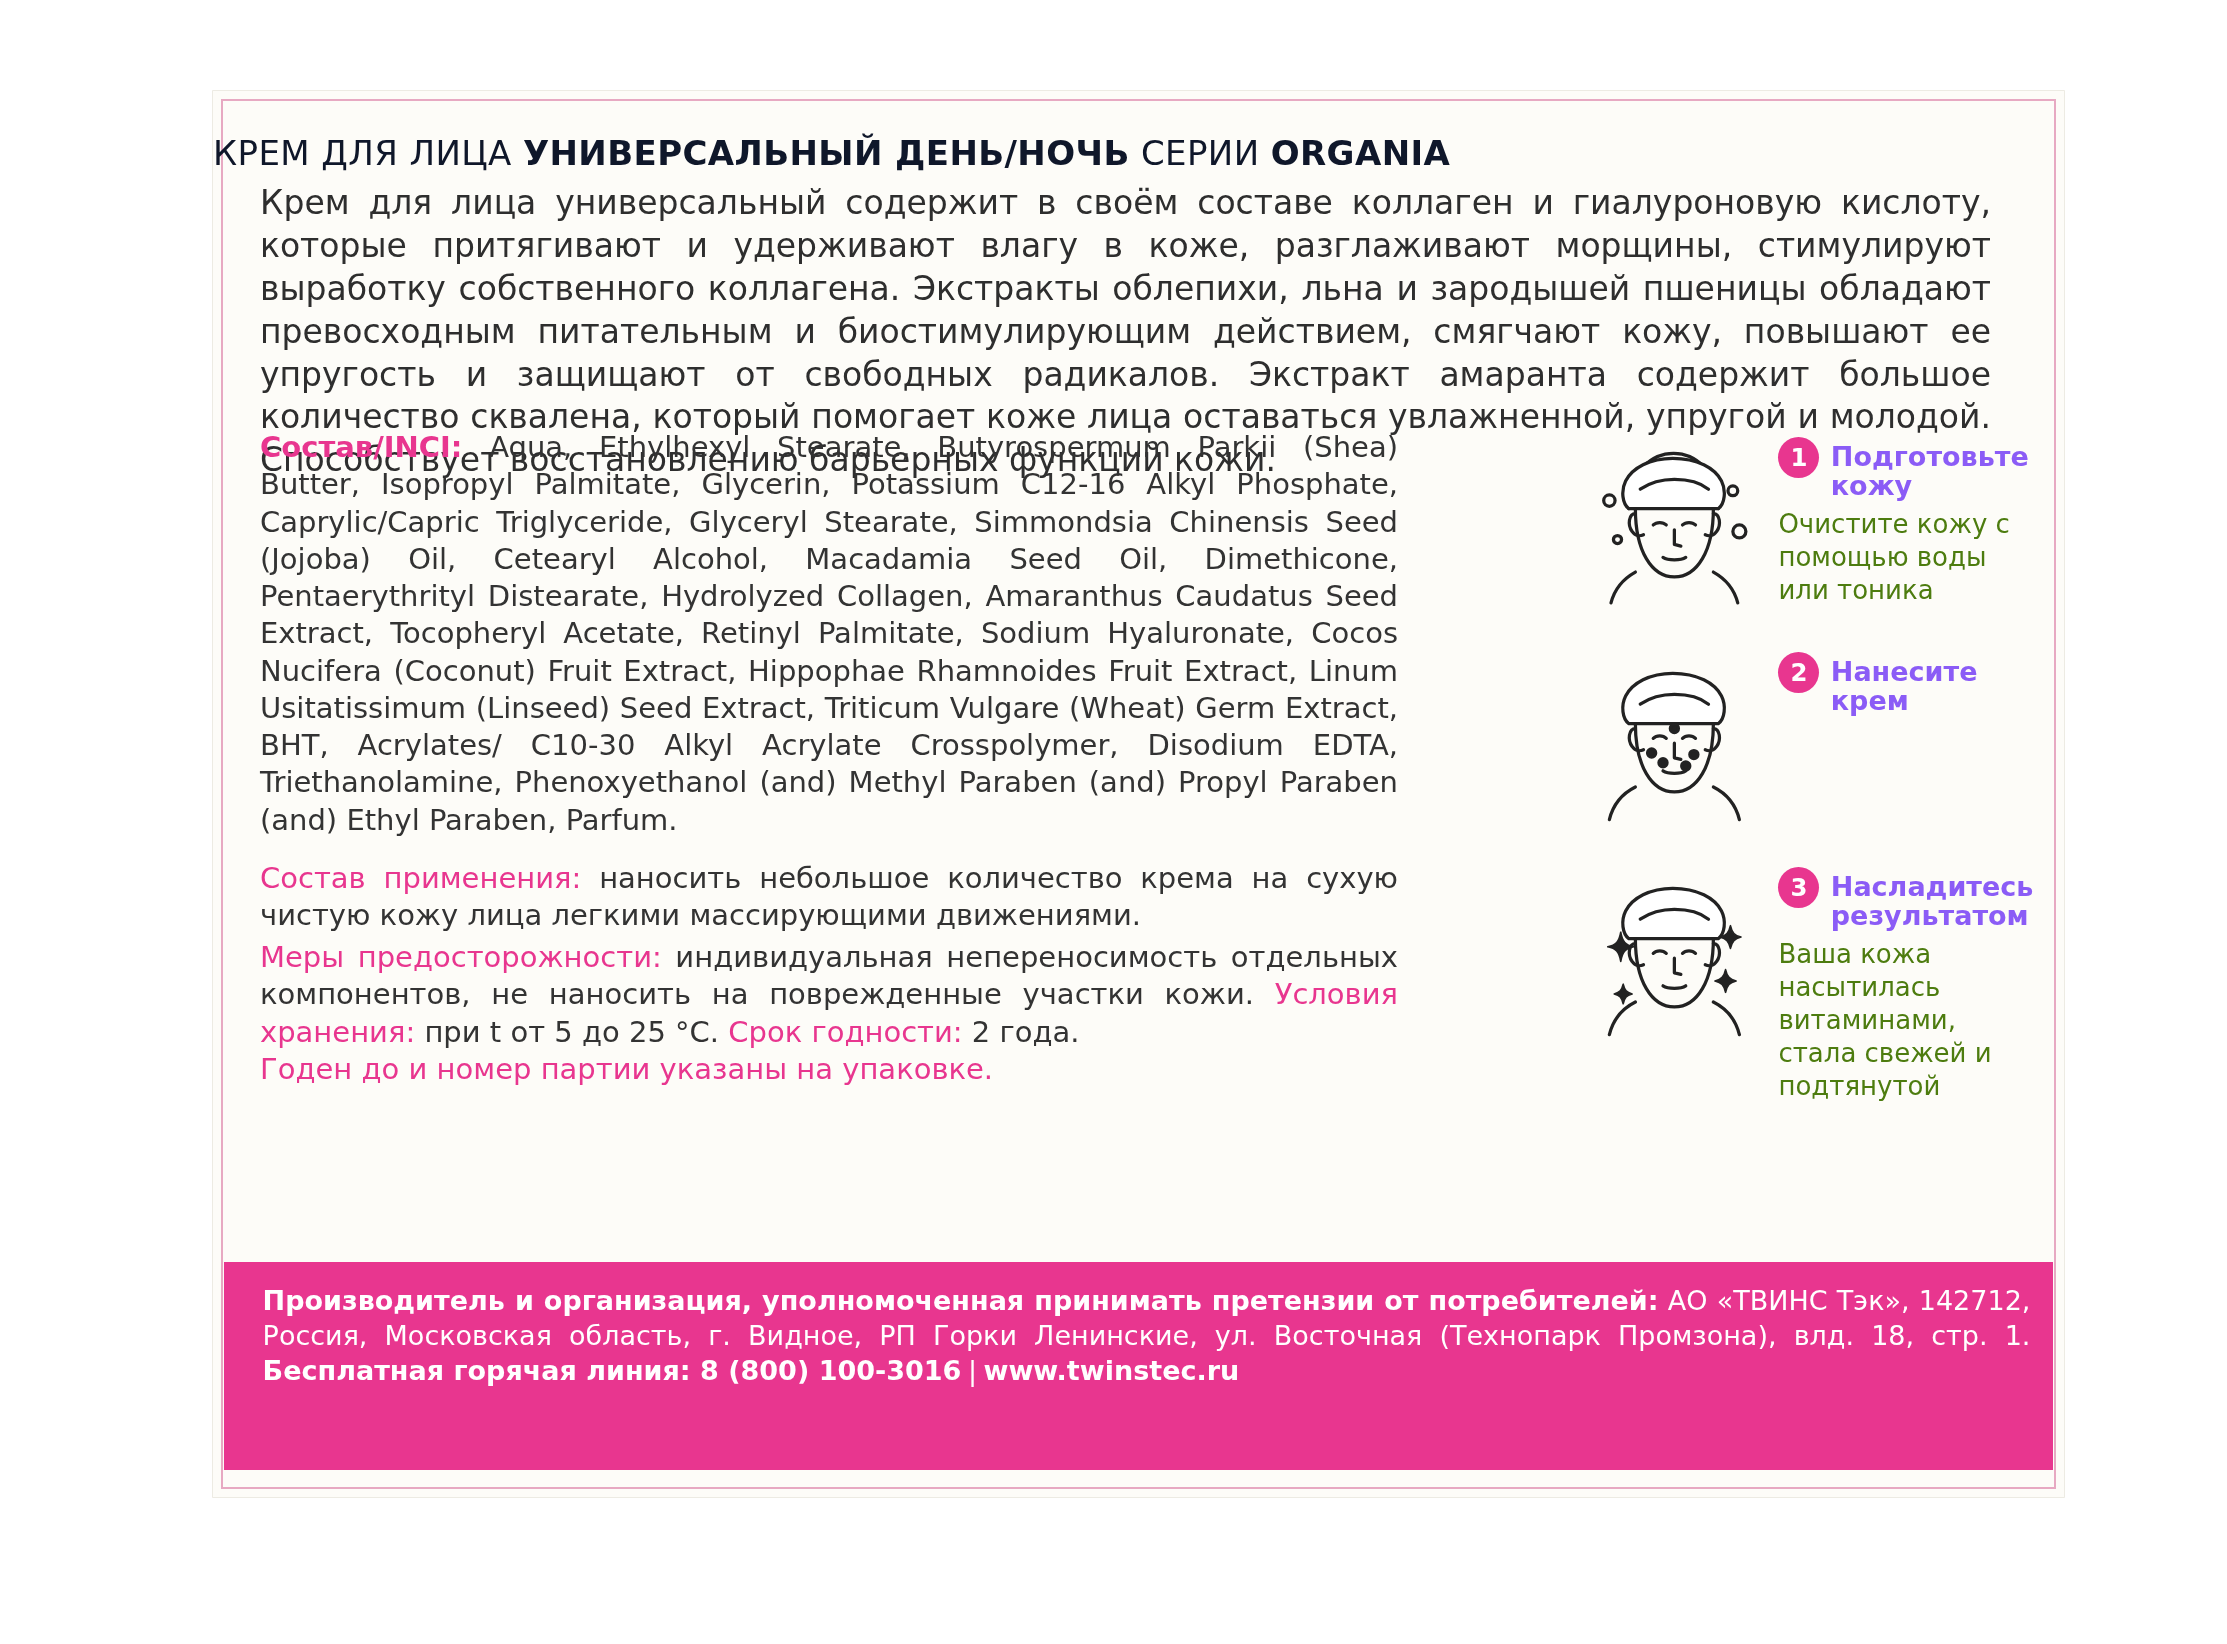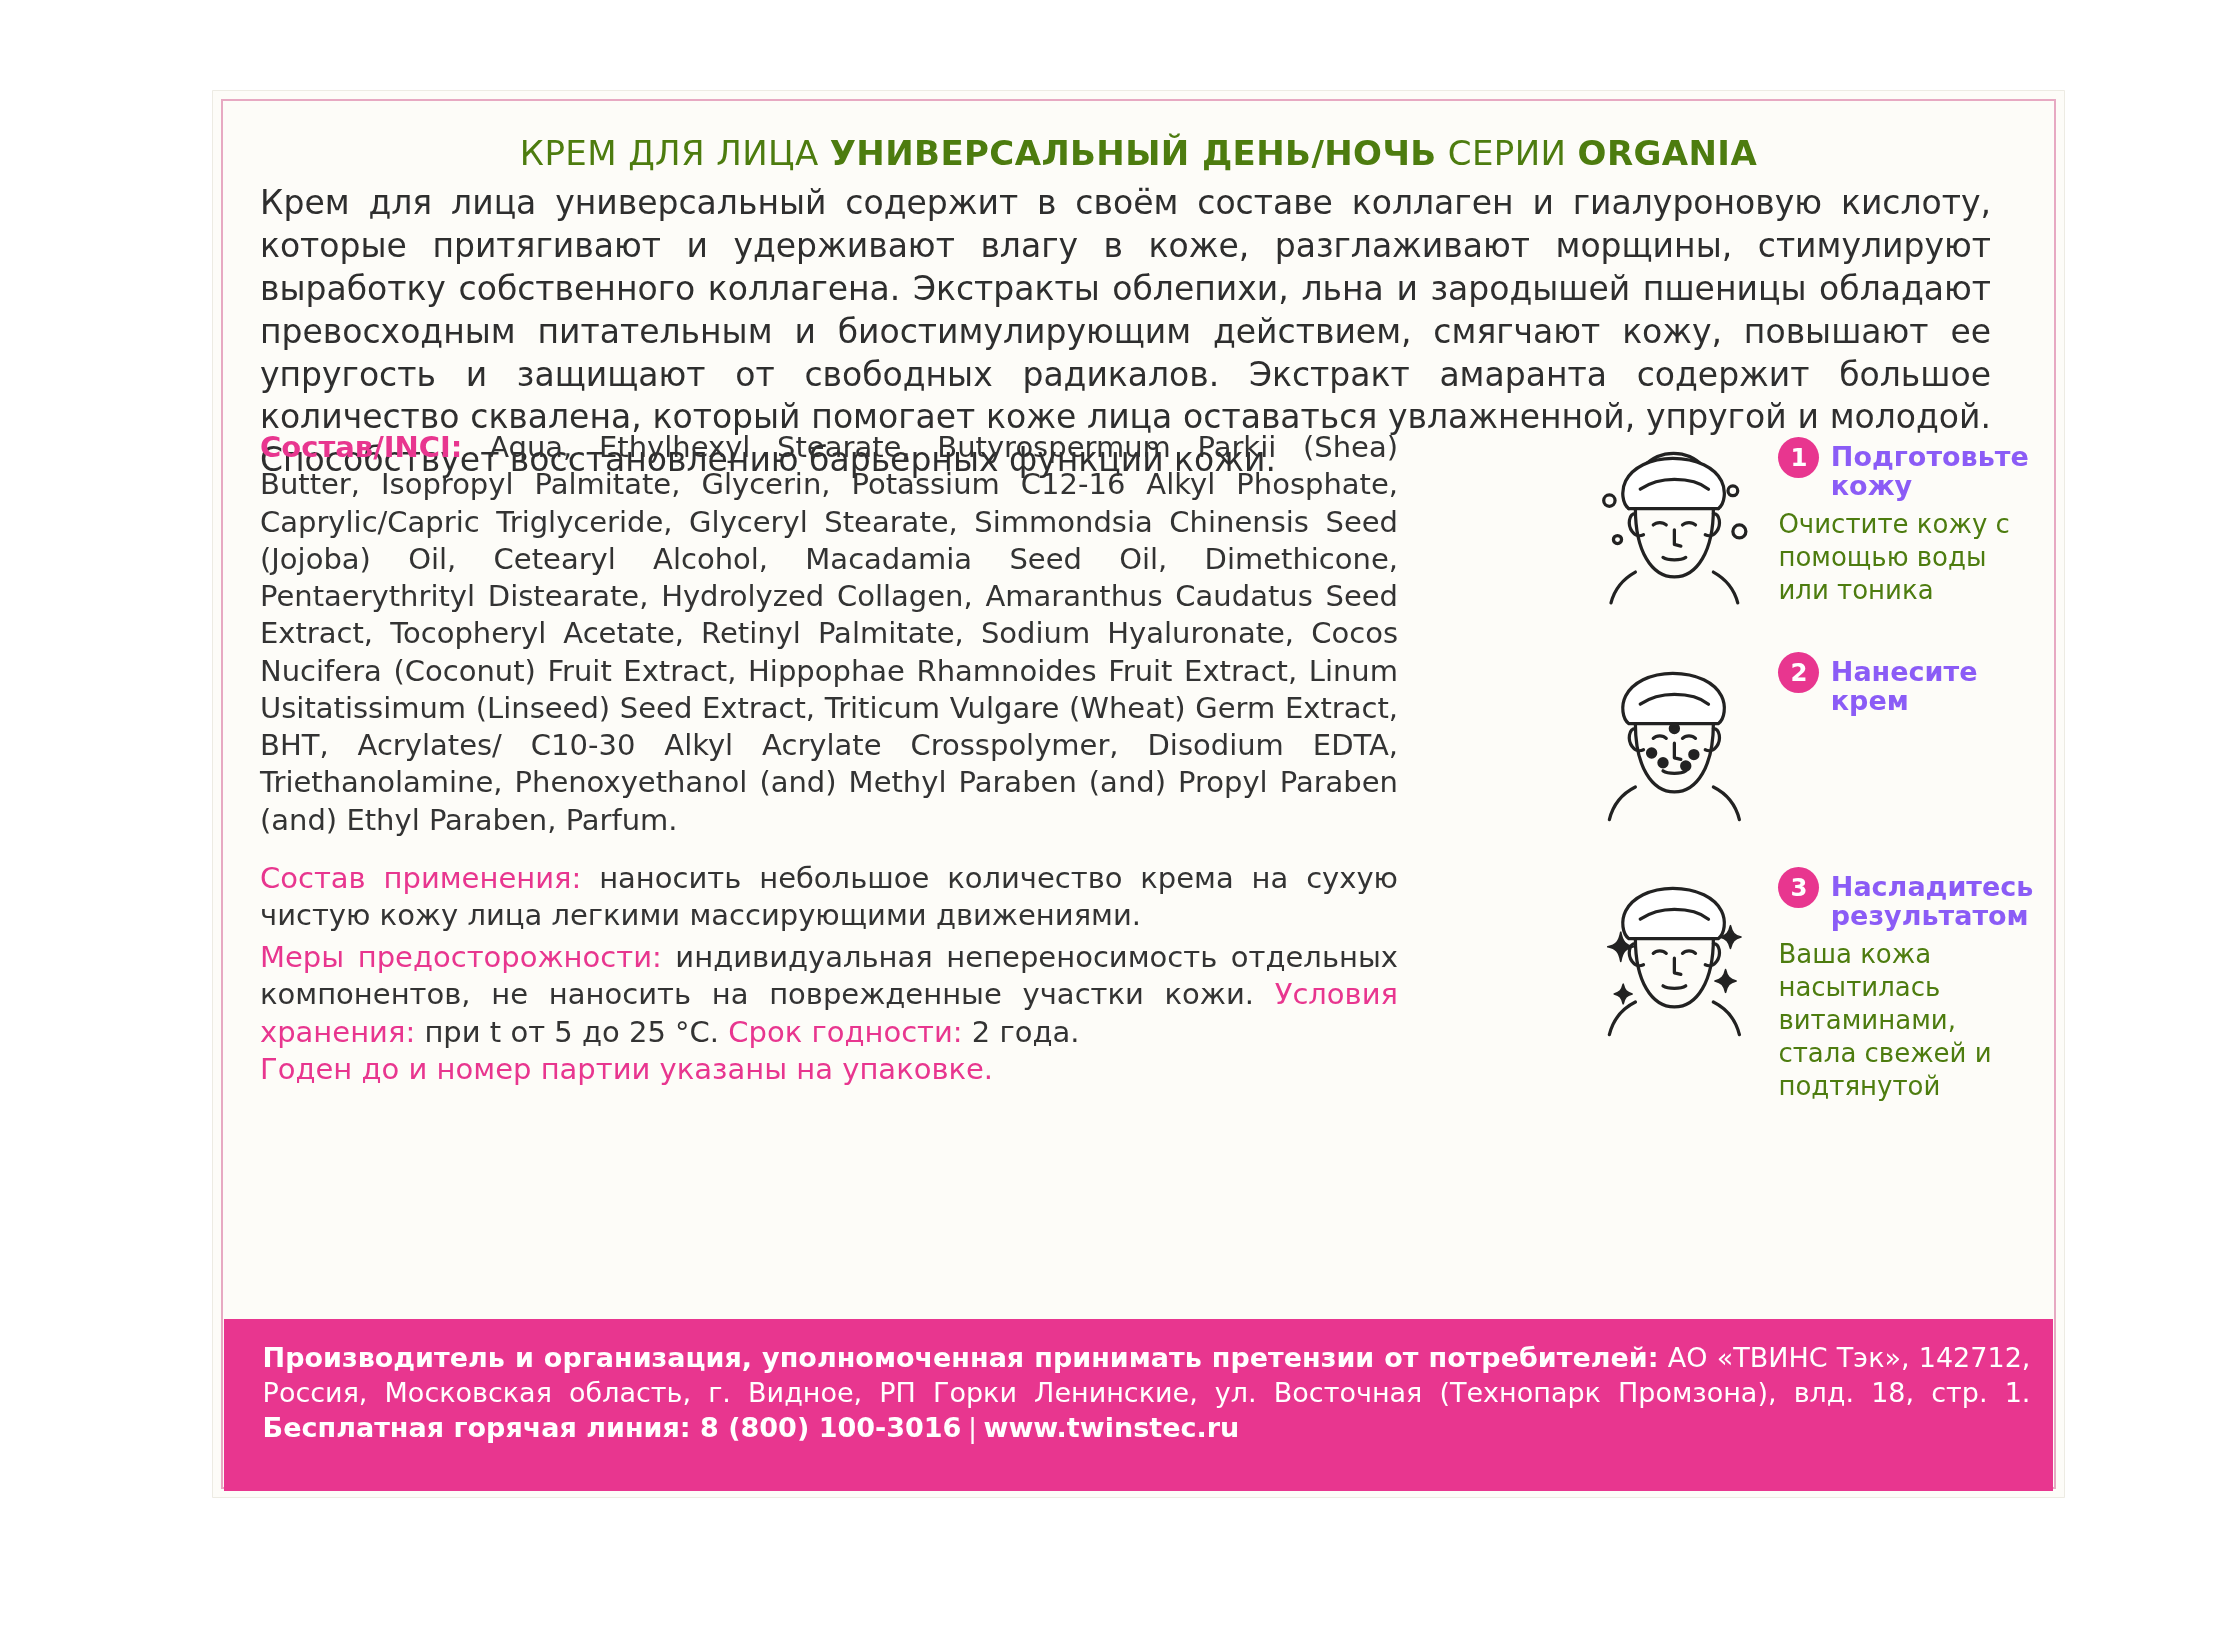--- a/index.html
+++ b/index.html
@@ -33,24 +33,24 @@
     border: 2.4px solid #e7a9c2;
     pointer-events: none;
   }
 
   
   #headline {
     position: absolute;
     left: 0;
     top: 42px;
     width: 100%;
-    text-align: center;
+    text-align: left;
     font-size: 34px;
     letter-spacing: 0.4px;
-    color: #4d7c0f;
+    color: #0f172a;
     white-space: nowrap;
   }
   #headline .thin { font-weight: 400; }
   #headline .bold { font-weight: 700; }
 
   
   #description {
     position: absolute;
     left: 47px;
     top: 91px;
@@ -148,22 +148,22 @@
     font-size: 26px;
     line-height: 1.27;
     color: #4d7c0f;
   }
 
   
   #footer {
     position: absolute;
     left: 10.6px;
     right: 10.6px;
-    bottom: 6px;
-    height: 172px;
+    bottom: 27px;
+    height: 208px;
     background: #e8368f;
     color: #ffffff;
     box-sizing: border-box;
     padding: 21px 23px 0 39px;
   }
   #footer-text {
     font-size: 27px;
     line-height: 1.30;
     text-align: justify;
     font-weight: 400;

